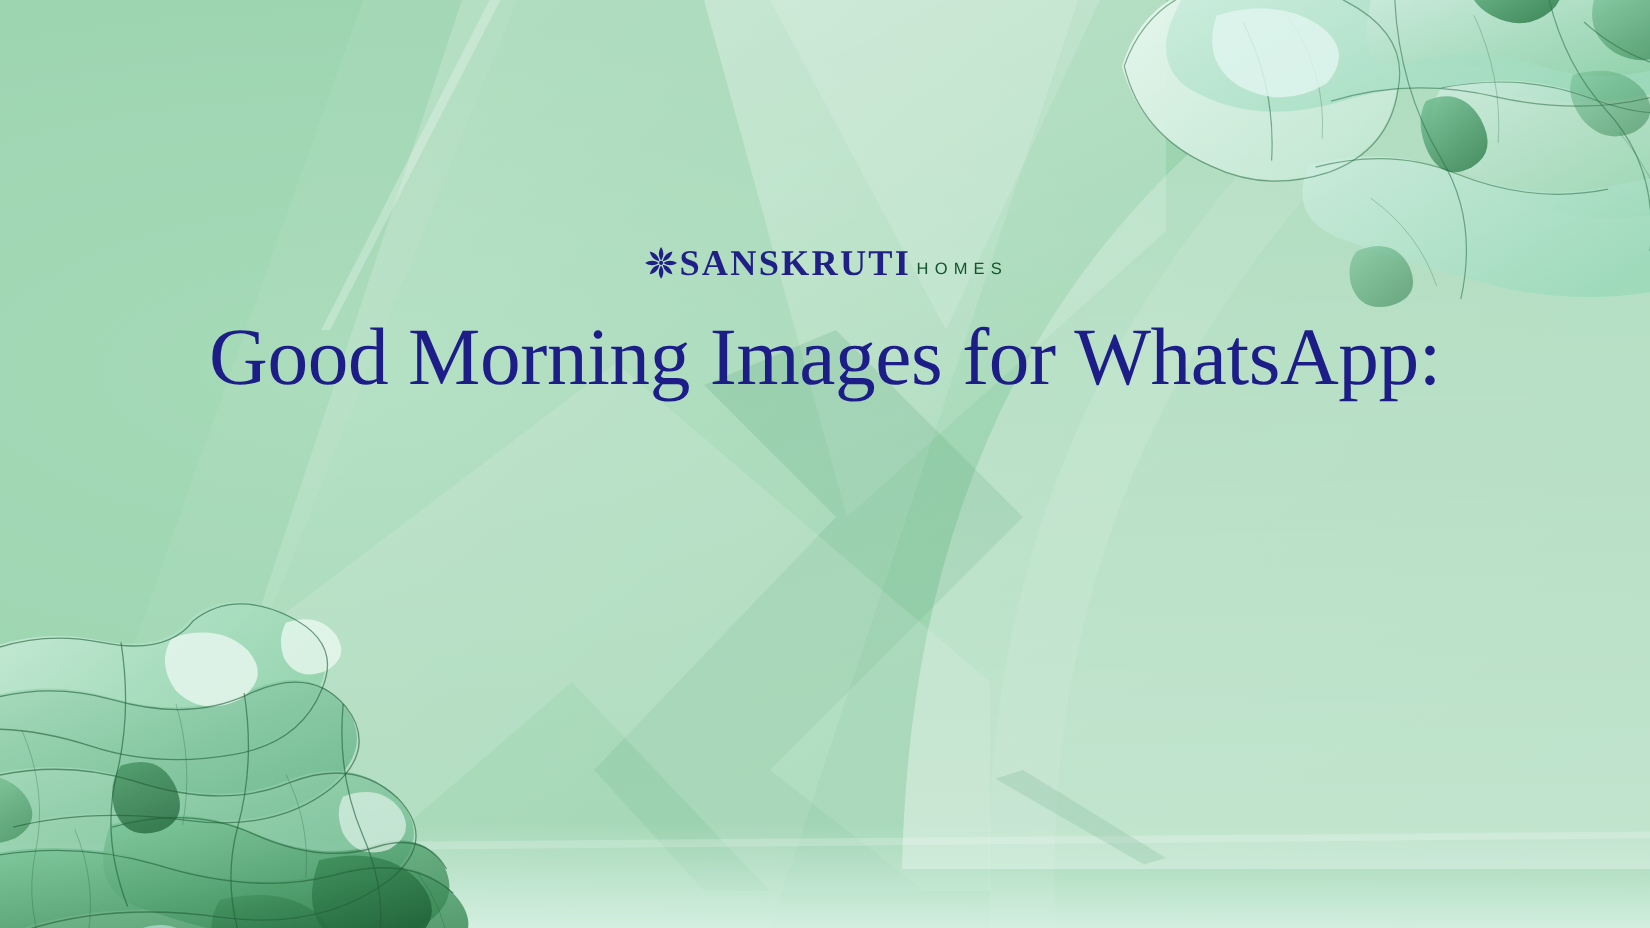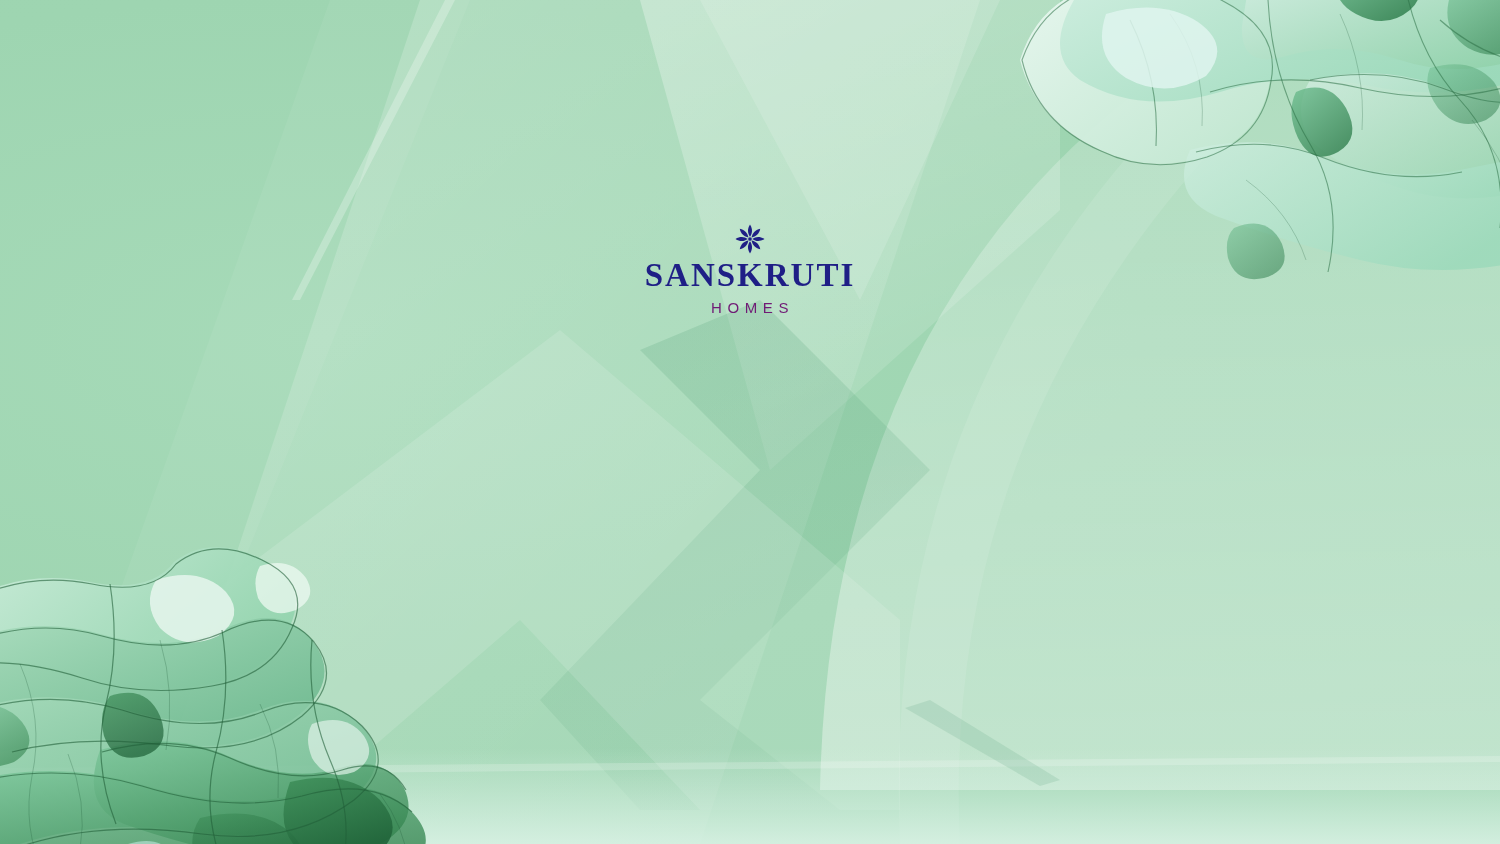--- a/index.html
+++ b/index.html
@@ -42,38 +42,38 @@
     position: absolute;
     inset: 0;
     display: flex;
     flex-direction: column;
     align-items: center;
     padding-top: 222px;
   }
 
   .logo-block {
     display: flex;
-    flex-direction: column;
+    flex-direction: row;
     align-items: center;
     margin-bottom: 14px;
   }
   .logo-mark { width: 34px; height: 34px; margin-bottom: 3px; }
   .logo-mark svg { display: block; width: 100%; height: 100%; }
 
   .logo-word {
     color: #1f1f86;
     font-family: "Liberation Serif", "DejaVu Serif", serif;
     font-size: 33px;
     font-weight: 700;
     letter-spacing: 2.0px;
     line-height: 1;
     white-space: nowrap;
   }
   .logo-sub {
-    color: #701a75;
+    color: #14532d;
     font-family: "Liberation Sans", sans-serif;
     font-size: 15px;
     font-weight: 500;
     letter-spacing: 5.6px;
     line-height: 1;
     margin-top: 8px;
     padding-left: 5px;
   }
 
   .headline {
@@ -291,16 +291,17 @@
               <circle cx="0" cy="0" r="2.6"></circle>
             </g>
           </g>
         </svg>
       </span>
       <span class="logo-word">SANSKRUTI</span>
       <span class="logo-sub">HOMES</span>
     </div>
 
     <h1 class="headline">
+      <span class="hl-line">Good Morning Images for WhatsApp:</span>
     </h1>
 
   </div>
 </div>
 
 </body></html>

